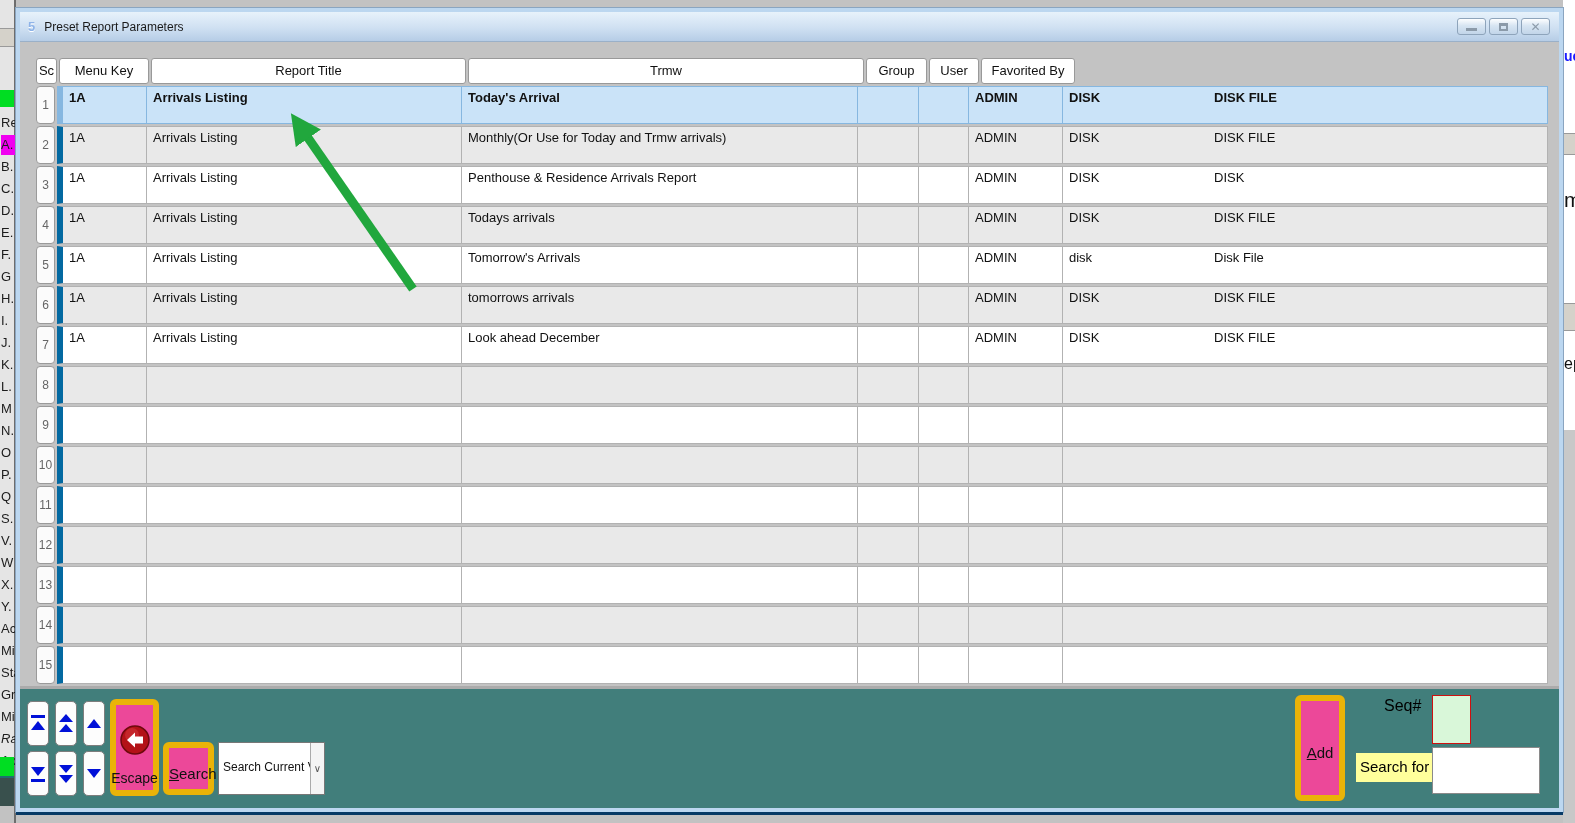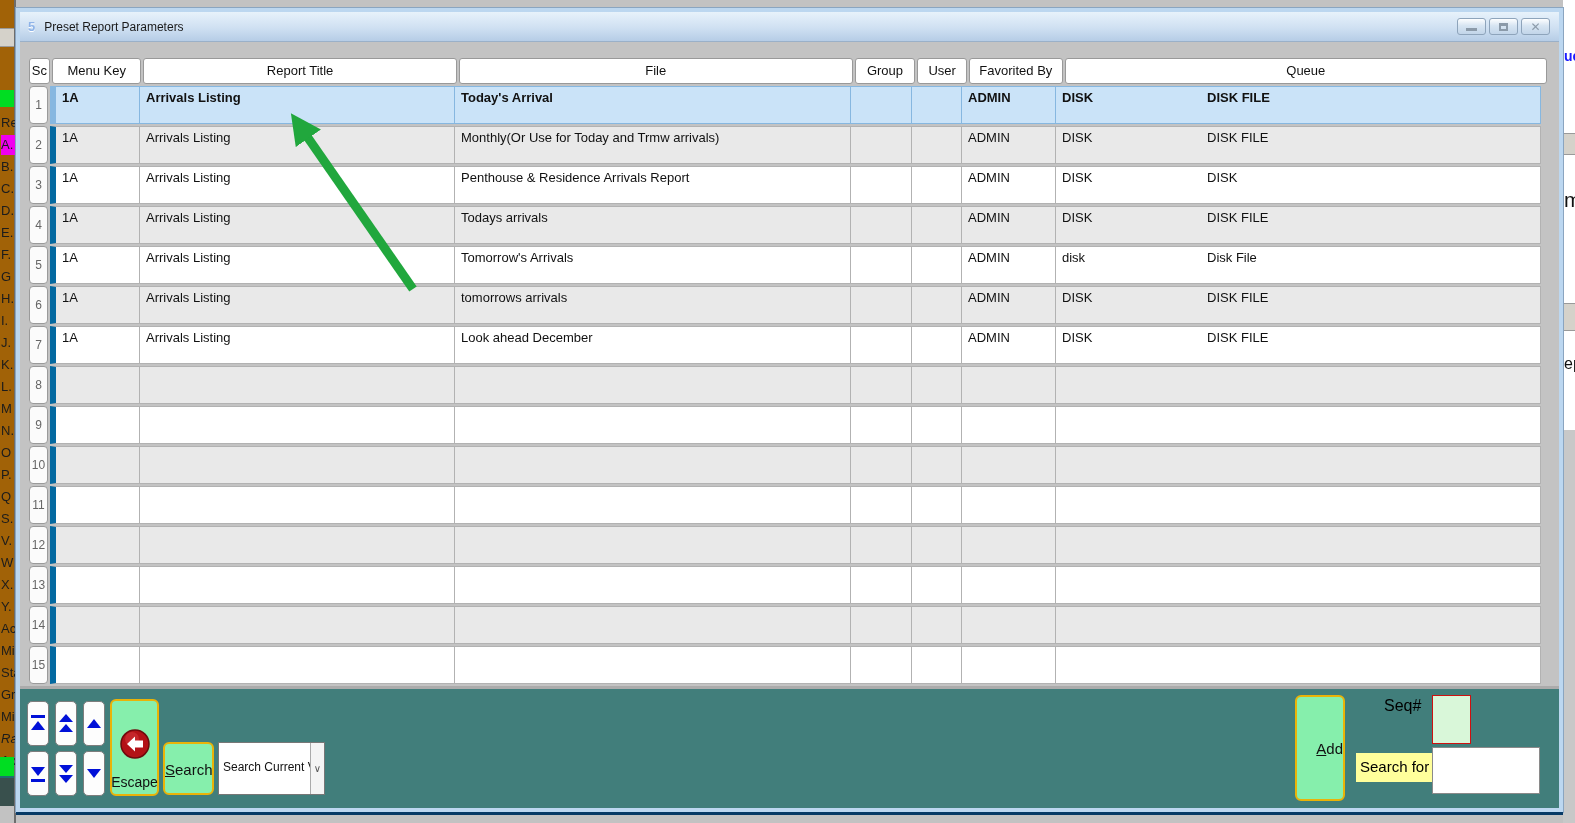--- a/index.html
+++ b/index.html
@@ -6,21 +6,21 @@
     --teal:#417e7b; --sel:#cae3f8; --alt:#e9e9e9; --arrow:#21a73d;
     --magenta:#f000f0; --green:#00dd22; --seq-bg:#d9f7d9; --seq-bd:#d01010;
     --yellow:#ffff9b; --tb-from:#e7f2fb; --tb-mid:#cfe0f2; --tb-to:#b6cde6;
     --dlg-bd:#bcd7f0; --glyph:#0010d8; --esc-red:#b31217;
   }
   *{box-sizing:border-box;margin:0;padding:0}
   html,body{width:1575px;height:823px;overflow:hidden}
   body{background:#c2c2c2;font-family:"Liberation Sans","DejaVu Sans",sans-serif;position:relative}
 
   
-  .left-strip{position:absolute;left:0;top:0;width:16px;height:823px;background:#a16207;border-right:2px solid #6d6d6d;z-index:1}
+  .left-strip{position:absolute;left:0;top:0;width:16px;height:823px;background:#e5e5e5;border-right:2px solid #6d6d6d;z-index:1}
   .ls-graybtn{position:absolute;left:0;top:28px;width:14px;height:19px;background:#d5d2ca;border-top:1px solid #9a9a9a;border-bottom:1px solid #9a9a9a}
   .ls-green-top{position:absolute;left:0;top:90px;width:14px;height:17px;background:var(--green)}
   .ls-green-bottom{position:absolute;left:0;top:757px;width:14px;height:19px;background:var(--green)}
   .ls-dark{position:absolute;left:0;top:776px;width:14px;height:30px;background:#39504d;border-top:2px solid #1f6f6f}
   .ls-gray-bottom{position:absolute;left:0;top:806px;width:14px;height:17px;background:#c2c2c2}
   .letter{position:absolute;left:1px;width:14px;height:20px;font-size:13px;color:#1c1c1c;line-height:20px;white-space:nowrap;overflow:hidden}
   .letter.hl{background:var(--magenta)}
   .right-strip{position:absolute;right:0;top:0;width:12px;height:823px;background:#fff;z-index:1}
   .rs-lower{position:absolute;left:0;top:430px;width:12px;height:393px;background:#c8c8c8}
   .rs-frag{position:absolute;left:1px;white-space:nowrap;overflow:hidden}
@@ -35,37 +35,37 @@
   .titlebar{height:30px;background:linear-gradient(180deg,var(--tb-from) 0%,var(--tb-mid) 55%,var(--tb-to) 100%);border-bottom:1px solid #9ab0c8;display:flex;align-items:center;padding-left:8px;position:relative}
   .title-badge{color:#8fb4e8;font-weight:bold;font-size:13px;margin-right:9px;text-shadow:0 1px 0 #fff}
   .title-text{font-size:12px;color:#1a1a1a}
   .winbtns{position:absolute;right:9px;top:6px;display:flex;gap:3px}
   .winbtn{width:29px;height:17px;border:1px solid #8ea4bb;border-radius:3px;background:linear-gradient(180deg,#fdfeff,#d7e5f2 45%,#c2d5e9);display:flex;align-items:center;justify-content:center;cursor:default}
   .g-min{width:11px;height:3px;background:#8b9aa9;margin-top:6px}
   .g-max{width:9px;height:8px;border:2px solid #8b9aa9;border-top-width:3px}
   .g-close{color:#8b9aa9;font-weight:bold;font-size:12px;line-height:1}
 
   
-  .table{position:absolute;left:9px;top:46px;width:1518px}
+  .table{position:absolute;left:16px;top:46px;width:1518px}
   .hdr-row{display:flex;height:26px;margin-bottom:2px}
   .hdr-cell{background:#fff;border:1px solid #999;border-radius:3px;font-size:13px;color:#111;text-align:center;line-height:24px;margin-right:2px;overflow:hidden;white-space:nowrap}
   .grid-row{display:flex;height:38px;margin-bottom:2px}
   .cell{background:#fff;border:1px solid #b2b2b2;border-left:none;font-size:13px;color:#111;padding:3px 0 0 6px;overflow:hidden;white-space:nowrap;position:relative}
   .cell.first{border-left:6px solid #0369a1}
   .row-num{width:19px;background:#fbfbfb;border:1px solid #9a9a9a;border-radius:4px;margin-right:2px;text-align:center;font-size:12px;color:#666;line-height:36px}
   .grid-row.alt .cell{background:var(--alt)}
   .grid-row.sel .cell{background:var(--sel);font-weight:bold;border-color:#86b7e0}
   .w-seq{width:21px}.w-menu{width:90px}.w-title{width:315px}.w-desc{width:396px}
   .w-group{width:61px}.w-user{width:50px}.w-fav{width:94px}.w-queue{width:485px;margin-right:0}
   .queue-desc{position:absolute;left:151px;top:3px}
 
   
   .toolbar{position:absolute;left:0;right:0;bottom:0;height:122px;background:var(--teal);border-top:3px solid #ababab}
   .navbtn{position:absolute;width:22px;height:45px;background:#fdfdfd;border:1px solid #7d7d7d;border-radius:5px;display:flex;align-items:center;justify-content:center;cursor:default}
-  .bigbtn{position:absolute;background:#86efac;border:2px solid #eab308;border-radius:6px;font-size:14px;color:#111;text-align:right;cursor:default}
+  .bigbtn{position:absolute;background:#ec4899;border:6px solid #eab308;border-radius:6px;font-size:14px;color:#111;text-align:center;cursor:default}
   .escape-btn{left:90px;top:10px;width:49px;height:97px;display:flex;flex-direction:column;align-items:center;justify-content:flex-end;padding-bottom:4px}
   .escape-btn svg{margin-bottom:14px}
   .search-btn{left:143px;top:53px;width:51px;height:53px;line-height:51px;font-size:15px}
   .combo{position:absolute;left:198px;top:53px;width:107px;height:53px;background:#fff;border:1px solid #777;display:flex;align-items:stretch}
   .combo-text{flex:1;font-size:12px;color:#111;padding:17px 0 0 4px;white-space:nowrap;overflow:hidden}
   .combo-arrow{width:14px;border-left:1px solid #aaa;background:#f4f4f4;display:flex;align-items:center;justify-content:center;color:#555;font-size:10px}
   .add-btn{left:1275px;top:6px;width:50px;height:106px;line-height:104px;font-size:15px}
   .seq-label{position:absolute;left:1364px;top:8px;font-size:16px;color:#000}
   .seq-input{position:absolute;left:1412px;top:6px;width:39px;height:49px;background:var(--seq-bg);border:1px solid var(--seq-bd)}
   .searchfor-label{position:absolute;left:1336px;top:64px;width:77px;height:29px;background:var(--yellow);font-size:15px;color:#000;padding:5px 0 0 4px;white-space:nowrap;overflow:hidden}
@@ -142,25 +142,24 @@
           <span class="g-close">✕</span>
         </div>
     </div>
   </div>
 
   <div class="table">
     <div class="hdr-row">
       <div class="hdr-cell w-seq">Sc</div>
       <div class="hdr-cell w-menu">Menu Key</div>
       <div class="hdr-cell w-title">Report Title</div>
-      <div class="hdr-cell w-desc">File</div>
+      <div class="hdr-cell w-desc">Trmw</div>
       <div class="hdr-cell w-group">Group</div>
       <div class="hdr-cell w-user">User</div>
       <div class="hdr-cell w-fav">Favorited By</div>
-      <div class="hdr-cell w-queue">Queue</div>
     </div>
     <div id="table-body">
         <div class="grid-row sel">
           <div class="row-num">1</div>
           <div class="cell w-menu first">1A</div>
           <div class="cell w-title">Arrivals Listing</div>
           <div class="cell w-desc">Today's Arrival</div>
           <div class="cell w-group"></div>
           <div class="cell w-user"></div>
           <div class="cell w-fav">ADMIN</div>

